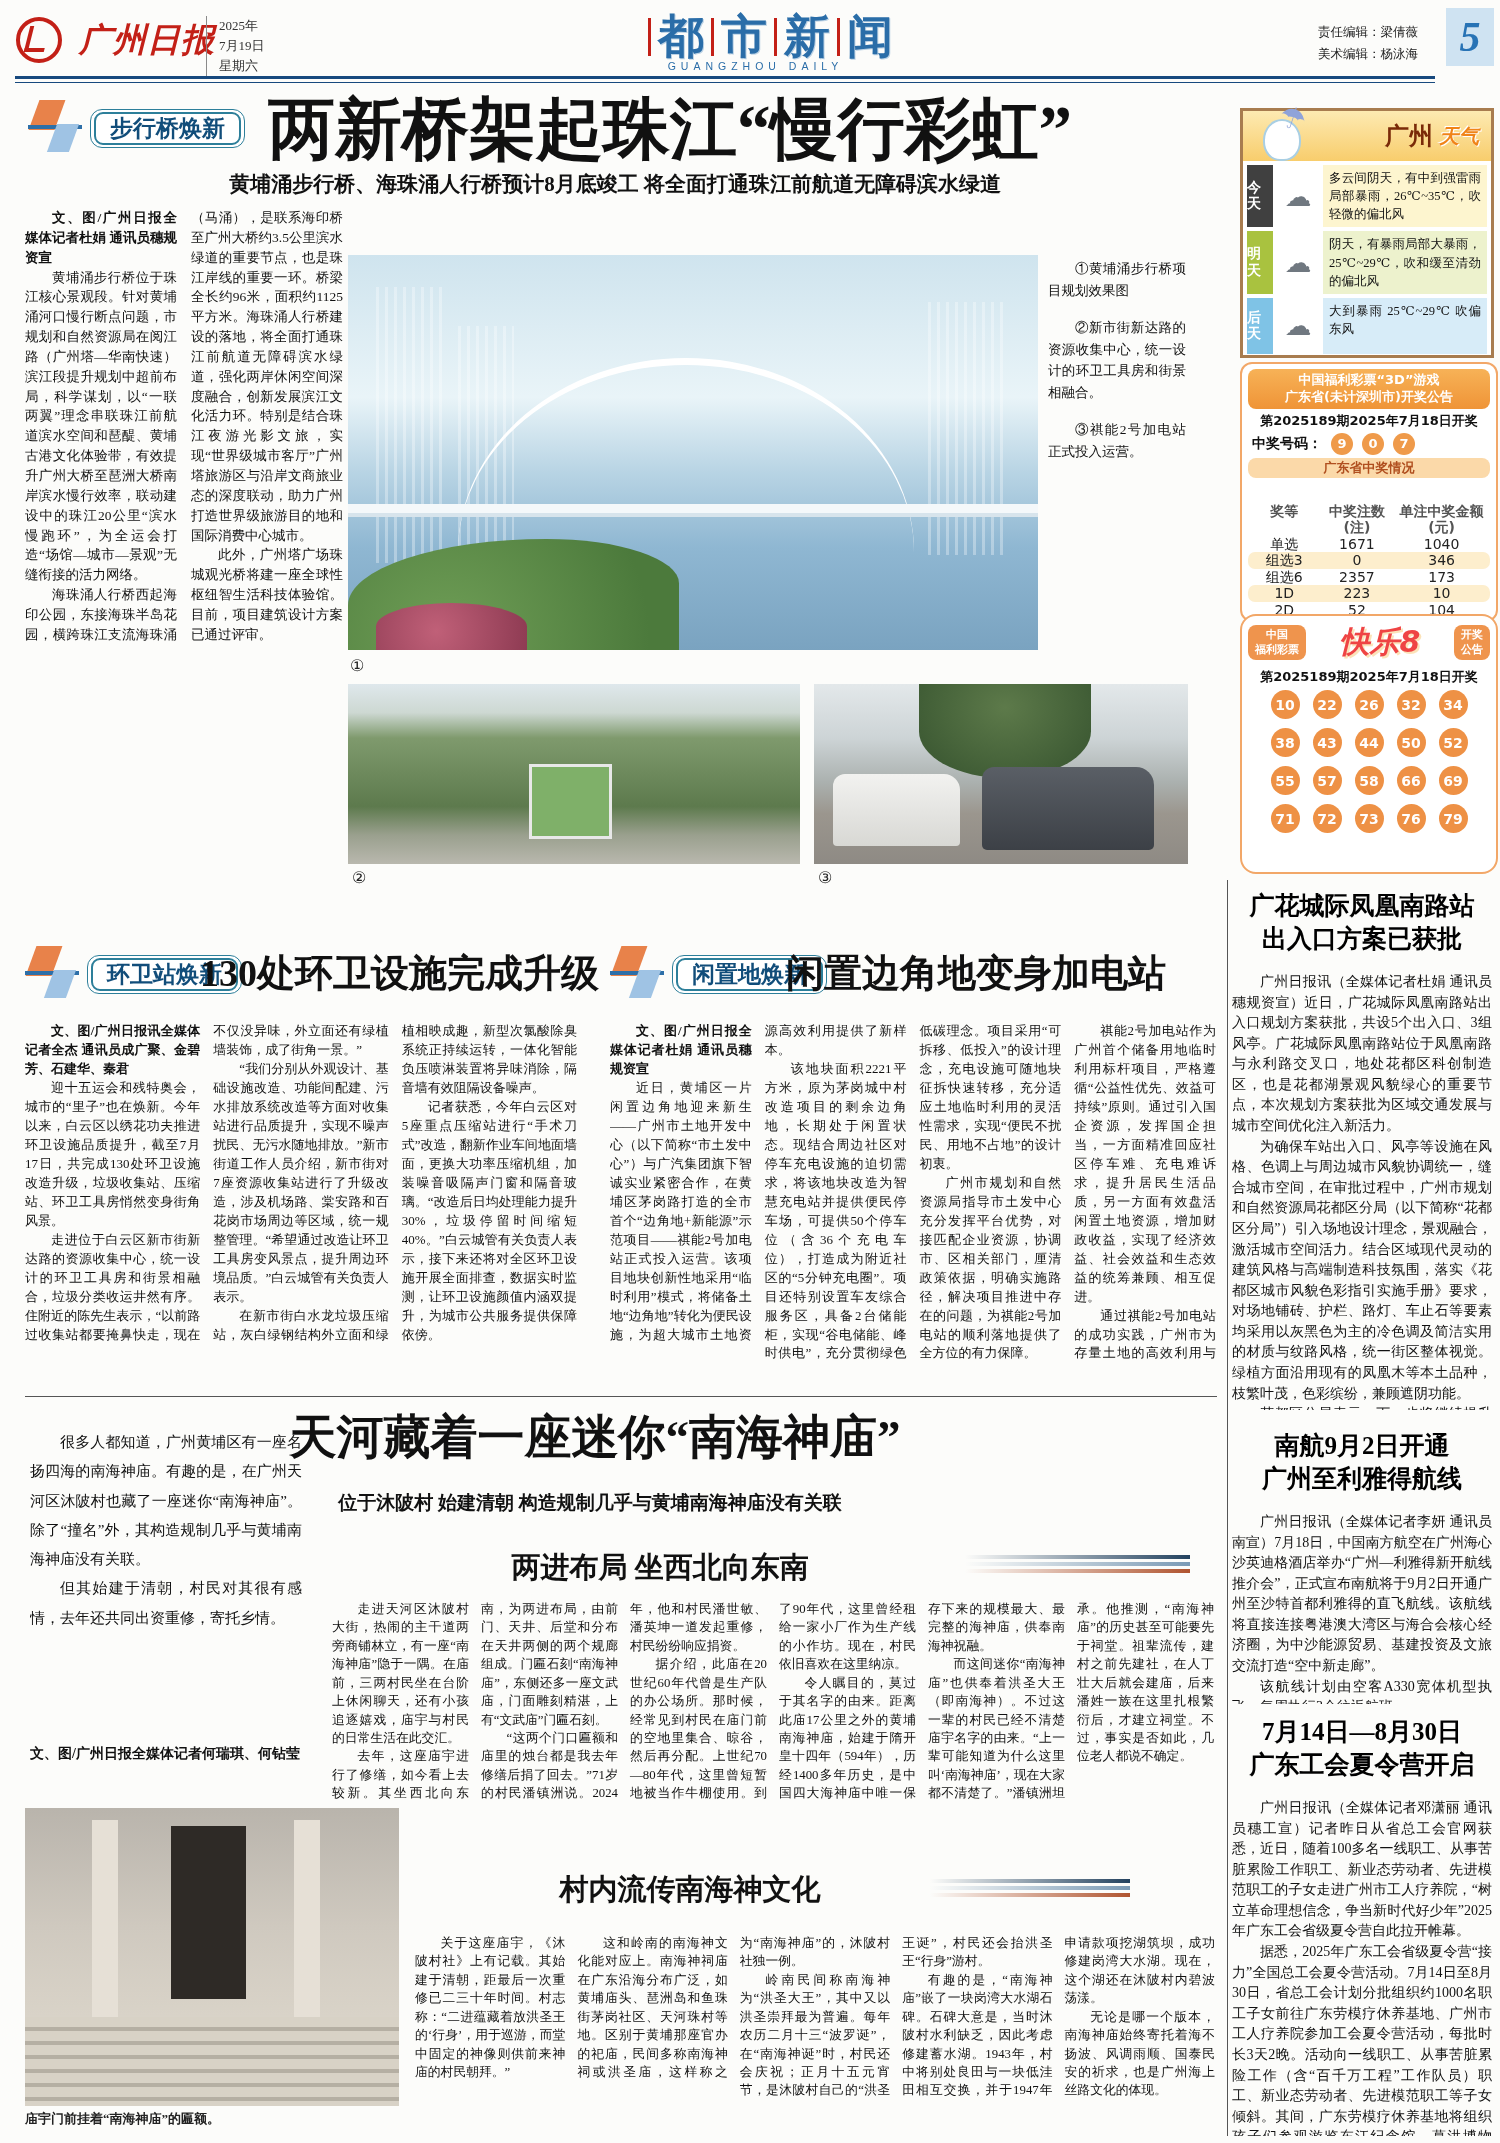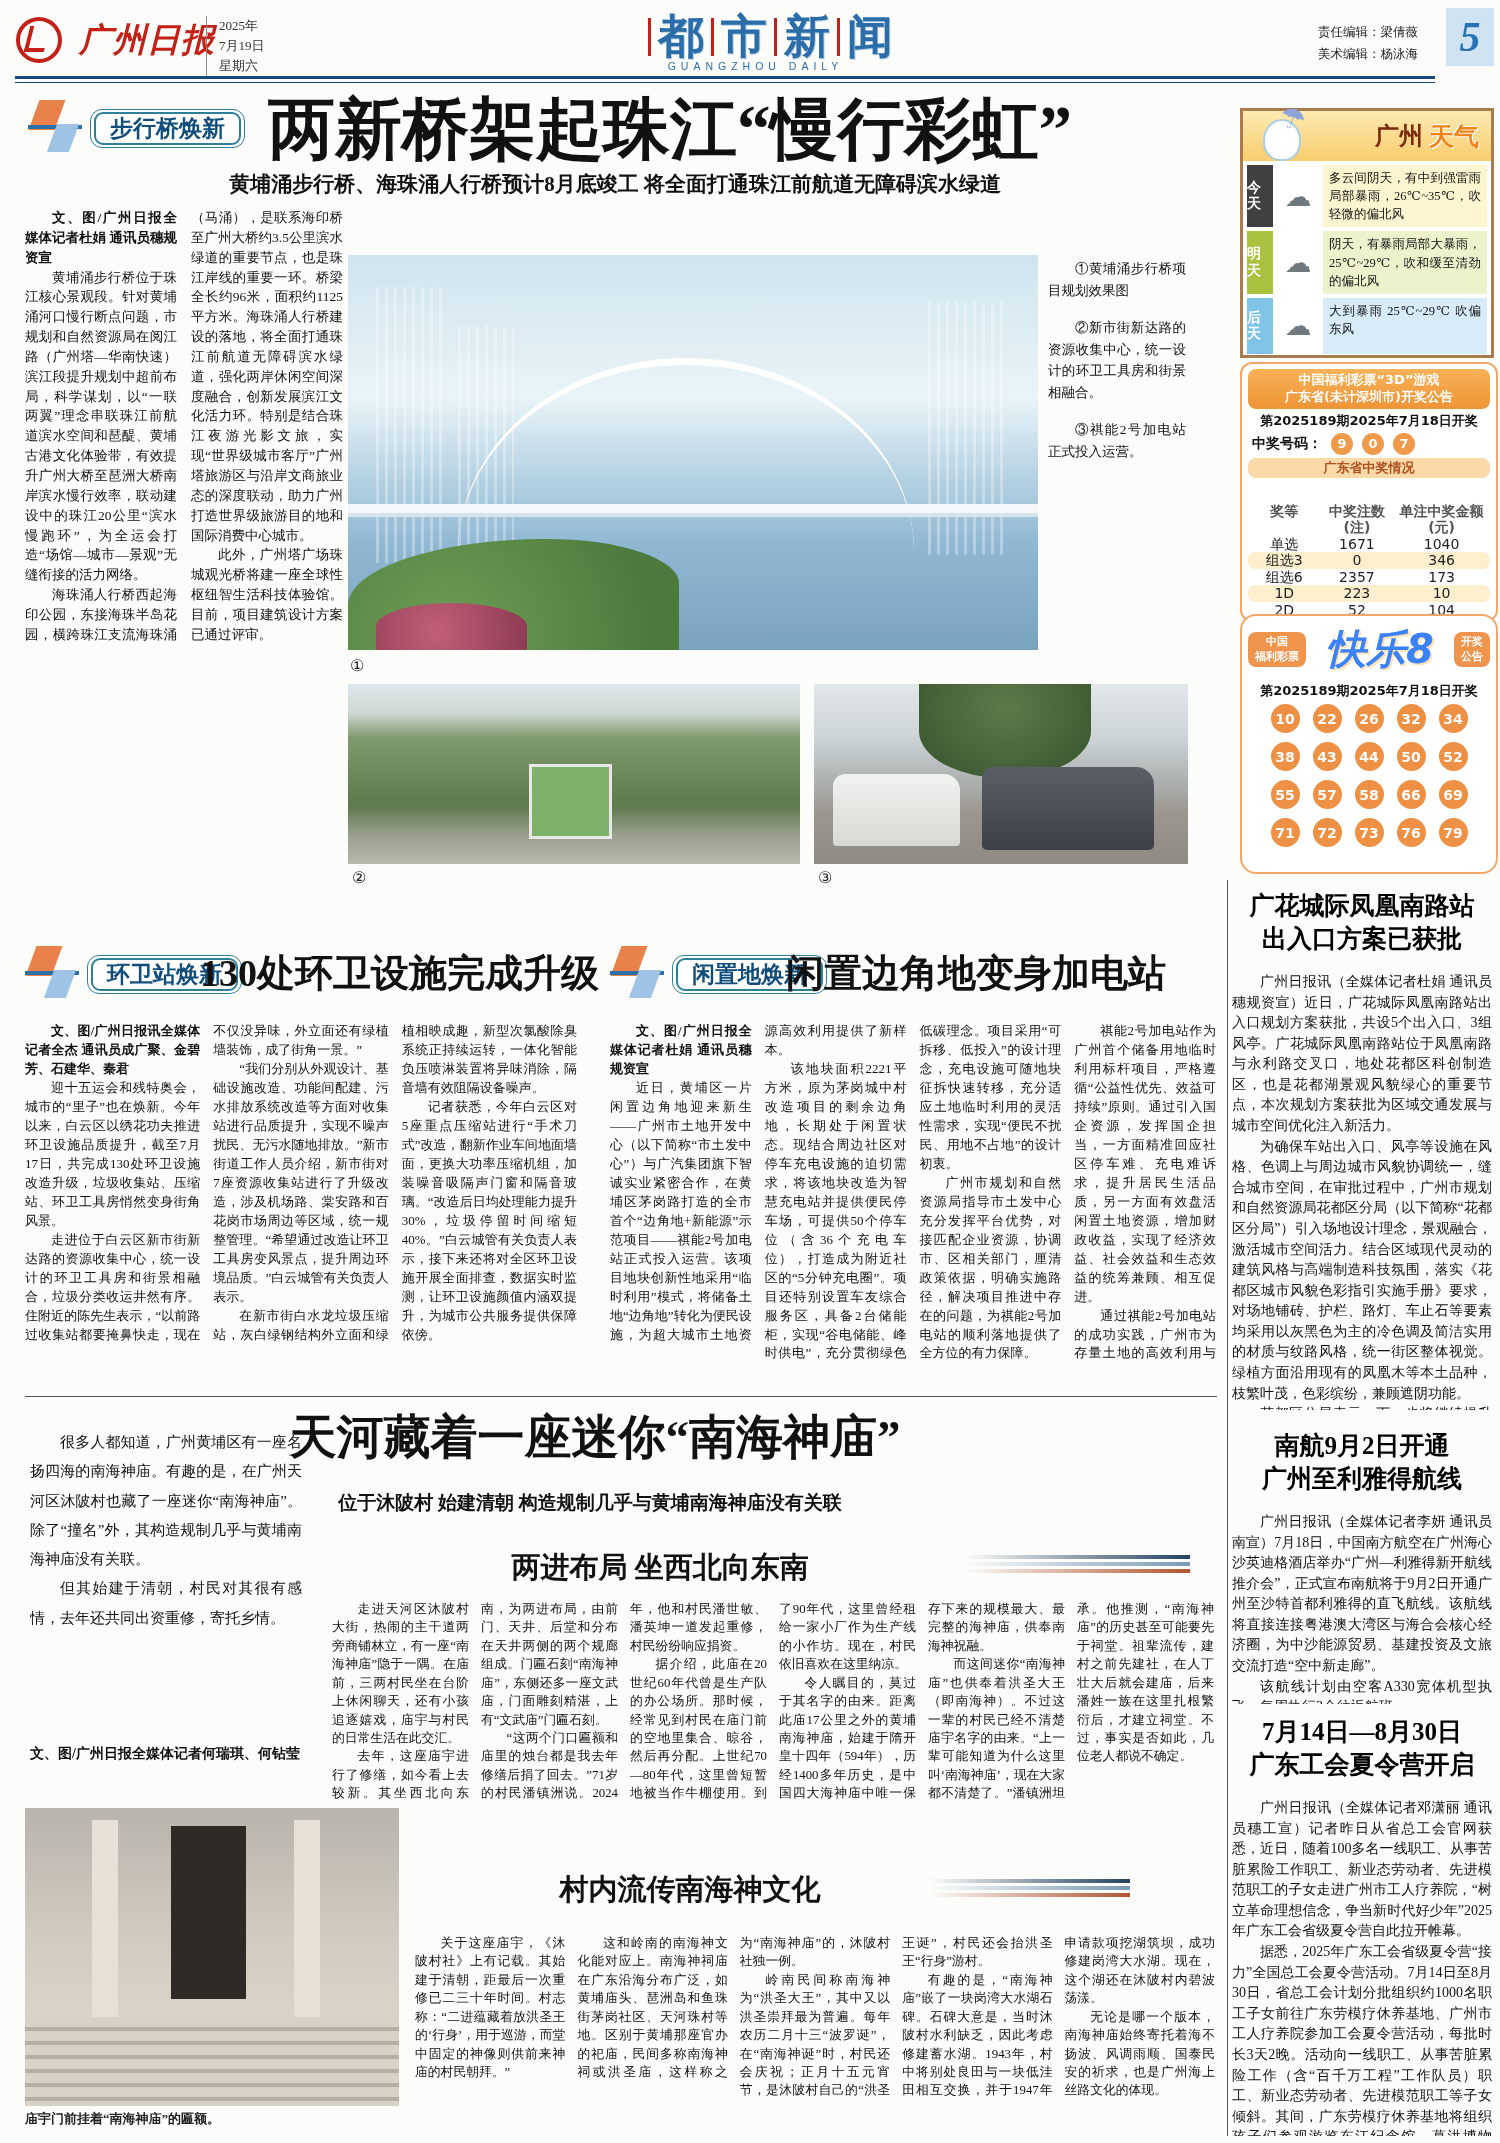--- a/index.html
+++ b/index.html
@@ -57,21 +57,21 @@
   .pillarA{position:absolute;left:18%;top:4%;width:7%;height:68%;background:#e6e0d6;}
   .pillarB{position:absolute;left:72%;top:4%;width:7%;height:68%;background:#e6e0d6;}
   .steps{position:absolute;left:0;bottom:0;width:100%;height:30%;background:repeating-linear-gradient(180deg,#d8d2c6 0 10px,#b5afa3 10px 14px);}
   
   .weather{left:1240px;top:108px;width:248px;height:244px;border:3px solid #a87c4f;background:#fff;}
   .weather-head{height:50px;background:linear-gradient(#fdeab2,#f8cd6c);display:flex;align-items:center;justify-content:flex-end;gap:6px;padding-right:12px;position:relative;}
   .mascot{position:absolute;left:10px;top:-4px;width:54px;height:54px;}
   .mascot .body{position:absolute;left:10px;top:12px;width:34px;height:38px;background:#fff;border:2px solid #a9cfe4;border-radius:50% 50% 45% 45%;}
   .mascot .umb{position:absolute;left:26px;top:-6px;font-size:30px;color:#8fa3d9;font-family:"DejaVu Sans",sans-serif;transform:rotate(18deg);}
   .w-city{font-size:24px;font-weight:bold;color:#7a2a08;}
-  .w-word{font-size:25px;font-weight:bold;color:#f08418;text-shadow:1px 1px 0 #fff,-1px -1px 0 #fff;}
+  .w-word{font-size:20px;font-weight:bold;font-style:italic;color:#f08418;text-shadow:1px 1px 0 #fff,-1px -1px 0 #fff;}
   .w-rows{padding:4px;display:flex;flex-direction:column;gap:4px;}
   .w-row{display:flex;align-items:stretch;gap:4px;min-height:56px;}
   .w-day{width:26px;display:flex;flex-direction:column;align-items:center;justify-content:center;color:#fff;font-weight:bold;font-size:14px;line-height:1.15;}
   .w-ico{width:42px;display:flex;align-items:center;justify-content:center;font-size:27px;color:#707880;font-family:"DejaVu Sans",sans-serif;}
   .w-desc{flex:1;font-size:12.5px;line-height:1.45;padding:4px 6px;text-align:justify;}
   .w-rows div.w-row:nth-of-type(1) .w-day{background:#404040;} .w-rows div.w-row:nth-of-type(1) .w-desc{background:#fdf5cf;}
   .w-rows div.w-row:nth-of-type(2) .w-day{background:#a9c23f;} .w-rows div.w-row:nth-of-type(2) .w-desc{background:#edf2cd;}
   .w-rows div.w-row:nth-of-type(3) .w-day{background:#7fc3e6;} .w-rows div.w-row:nth-of-type(3) .w-desc{background:#d7ecf8;}
   
   .l3d{left:1240px;top:362px;width:242px;height:246px;border:2px solid #f2a768;border-radius:12px;background:#fff;padding:5px 6px;font-family:"DejaVu Sans",sans-serif;overflow:hidden;}
@@ -85,21 +85,21 @@
   .l3d-hrow span,.l-row span{text-align:center;}
   .l3d-hrow span:nth-child(1),.l-row span:nth-child(1){width:30%;}
   .l3d-hrow span:nth-child(2),.l-row span:nth-child(2){width:30%;}
   .l3d-hrow span:nth-child(3),.l-row span:nth-child(3){width:40%;}
   .l3d-hrow{font-weight:bold;color:#555;}
   .l3d-rows div.l-row:nth-of-type(even){background:#fdeecd;border-radius:7px;}
   
   .kl8{left:1240px;top:614px;width:242px;height:244px;border:2px solid #f2a768;border-radius:16px;background:#fff;padding:6px;font-family:"DejaVu Sans",sans-serif;overflow:hidden;}
   .kl8-head{display:flex;align-items:center;justify-content:space-between;}
   .kl8-brand,.kl8-right{background:#ef944d;color:#fff;font-size:11px;font-weight:bold;text-align:center;border-radius:8px;padding:3px 7px;line-height:1.3;}
-  .kl8-logo{font-size:40px;font-weight:bold;font-style:italic;color:#3b82f6;text-shadow:2px 2px 0 #fbe3ba,-1px -1px 0 #fff;}
+  .kl8-logo{font-size:30px;font-weight:bold;font-style:italic;color:#ef4444;text-shadow:2px 2px 0 #fbe3ba,-1px -1px 0 #fff;}
   .kl8-draw{text-align:center;font-size:13px;font-weight:bold;margin:5px 0 4px;color:#111;}
   .kl8-balls{display:flex;flex-wrap:wrap;justify-content:center;gap:9px 13px;padding:0 2px;}
   .ball{width:29px;height:29px;border-radius:50%;background:#ee9145;color:#fff;font-weight:bold;font-size:14px;display:flex;align-items:center;justify-content:center;}
   
   .side-divider{left:1227px;top:880px;width:0;height:1256px;border-left:1px solid #555;}
   .sa-head{text-align:center;font-weight:bold;font-size:25px;line-height:1.3;color:#000;}
   .sa-body{font-size:14px;line-height:1.47;text-align:justify;overflow:hidden;}
   .sa-body p{margin:0;text-indent:2em;}
   
   .mid-headline{font-size:38px;font-weight:bold;white-space:nowrap;}

